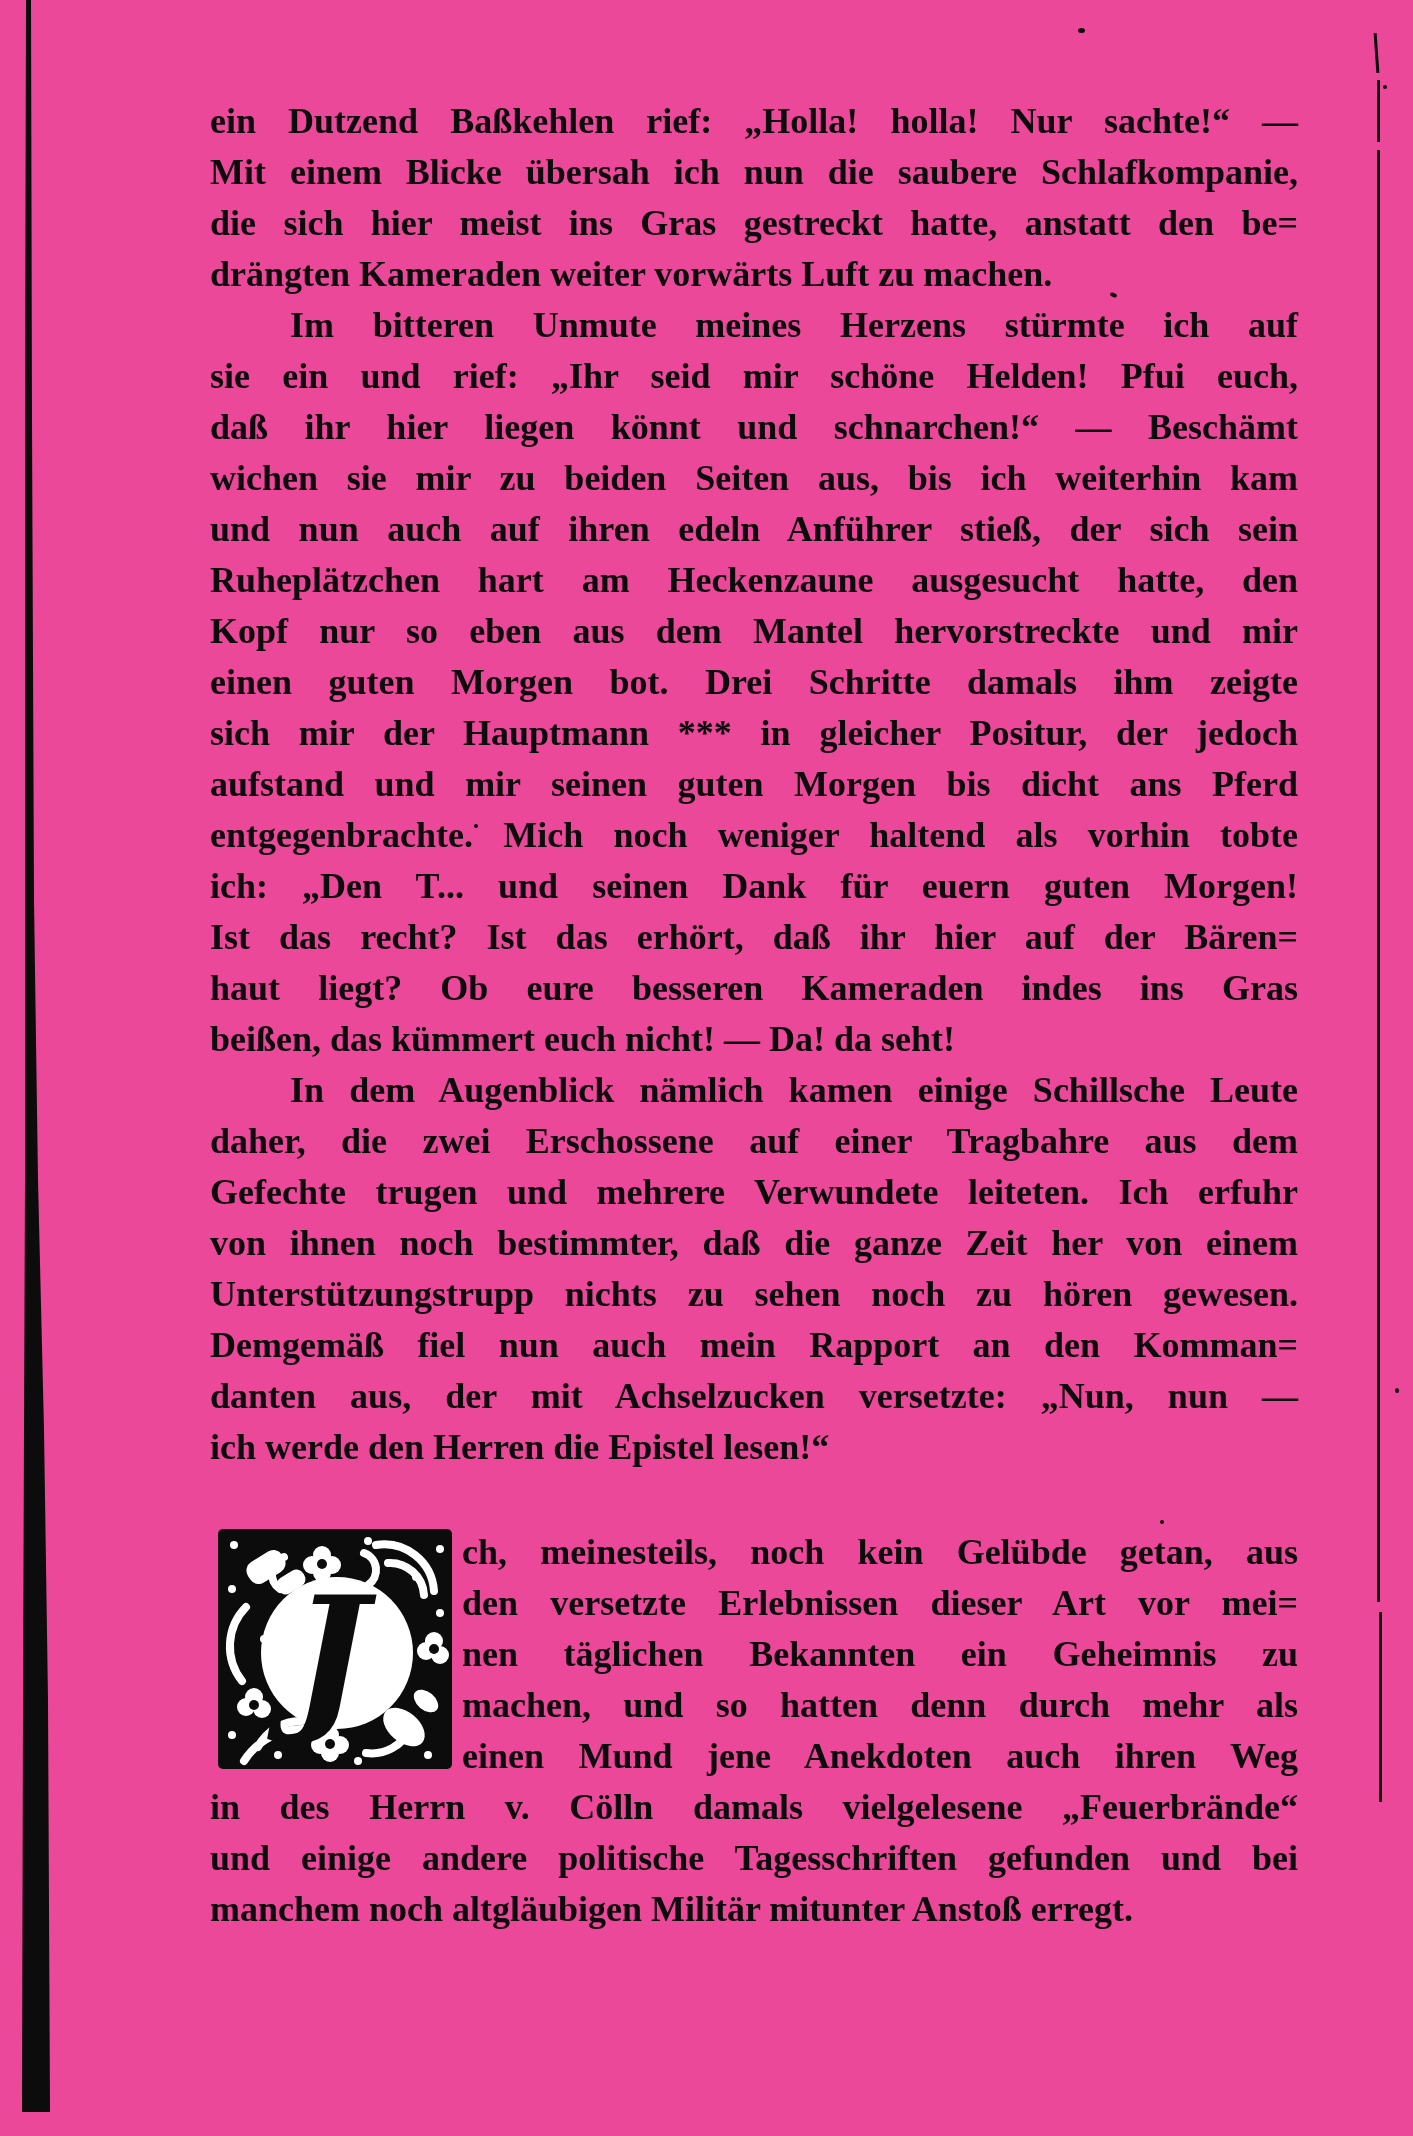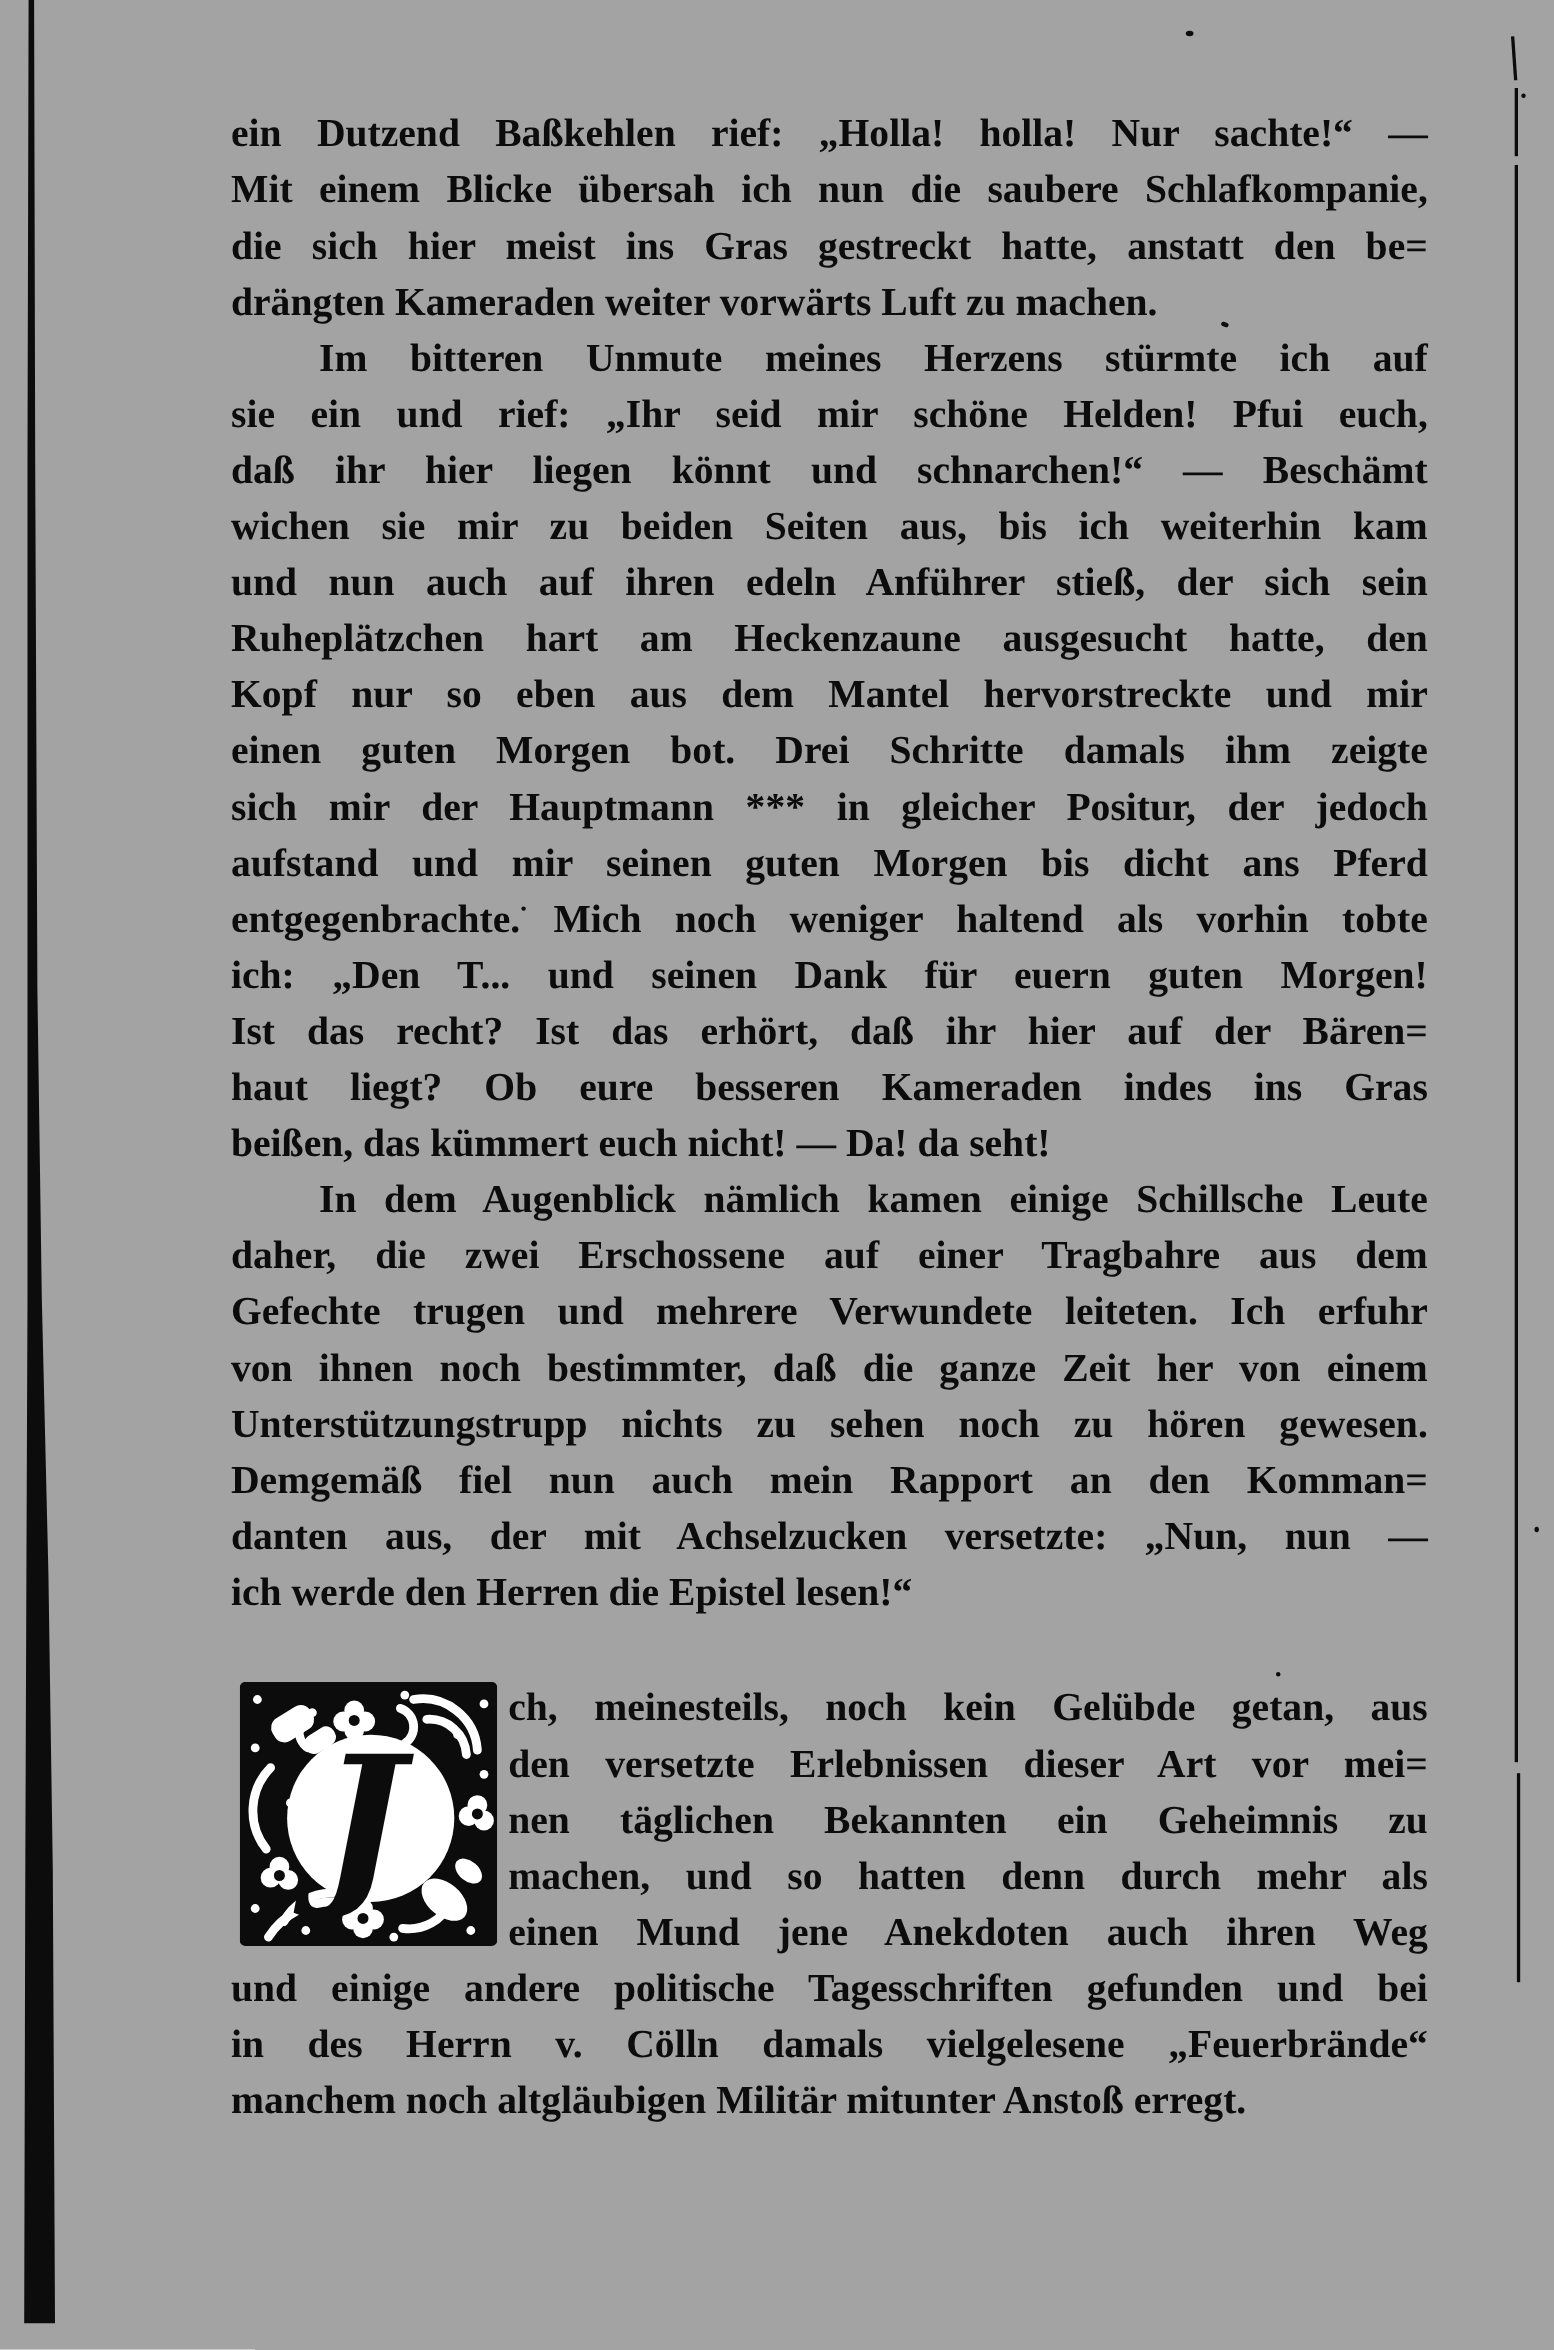--- a/index.html
+++ b/index.html
@@ -1,19 +1,19 @@
 <!DOCTYPE html>
 <html lang="de"><head>
 <meta charset="utf-8">
 <style>
   html,body{margin:0;padding:0;background:#e8e8e8;}
   .page{
     position:relative;
     width:1413px;height:2136px;
-    background:#a3a3a3;
+    background:#ec4899;
     overflow:hidden;
     font-family:"Liberation Serif","DejaVu Serif",serif;
     color:#0c0c0c;
   }
   
   .left-bar{position:absolute;left:0;top:0;width:70px;height:2136px;}
   .right-rule{position:absolute;background:#0c0c0c;}
   .speck{position:absolute;background:#0c0c0c;border-radius:50%;}
   
   .textblock{
@@ -167,20 +167,20 @@
       </svg>
 
       <div class="line j">ch, meinesteils, noch kein Gelübde getan, aus</div>
       <div class="line j">den versetzte Erlebnissen dieser Art vor mei=</div>
       <div class="line j">nen täglichen Bekannten ein Geheimnis zu</div>
       <div class="line j">machen, und so hatten denn durch mehr als</div>
       <div class="line j">einen Mund jene Anekdoten auch ihren Weg</div>
 
       <div class="after-float"></div>
 
+      <div class="line j">in des Herrn v. Cölln damals vielgelesene „Feuerbrände“</div>
       <div class="line j">und einige andere politische Tagesschriften gefunden und bei</div>
-      <div class="line j">in des Herrn v. Cölln damals vielgelesene „Feuerbrände“</div>
       <div class="line l">manchem noch altgläubigen Militär mitunter Anstoß erregt.</div>
     </div>
 
 
   </div>
 </div>
 
 </body></html>

